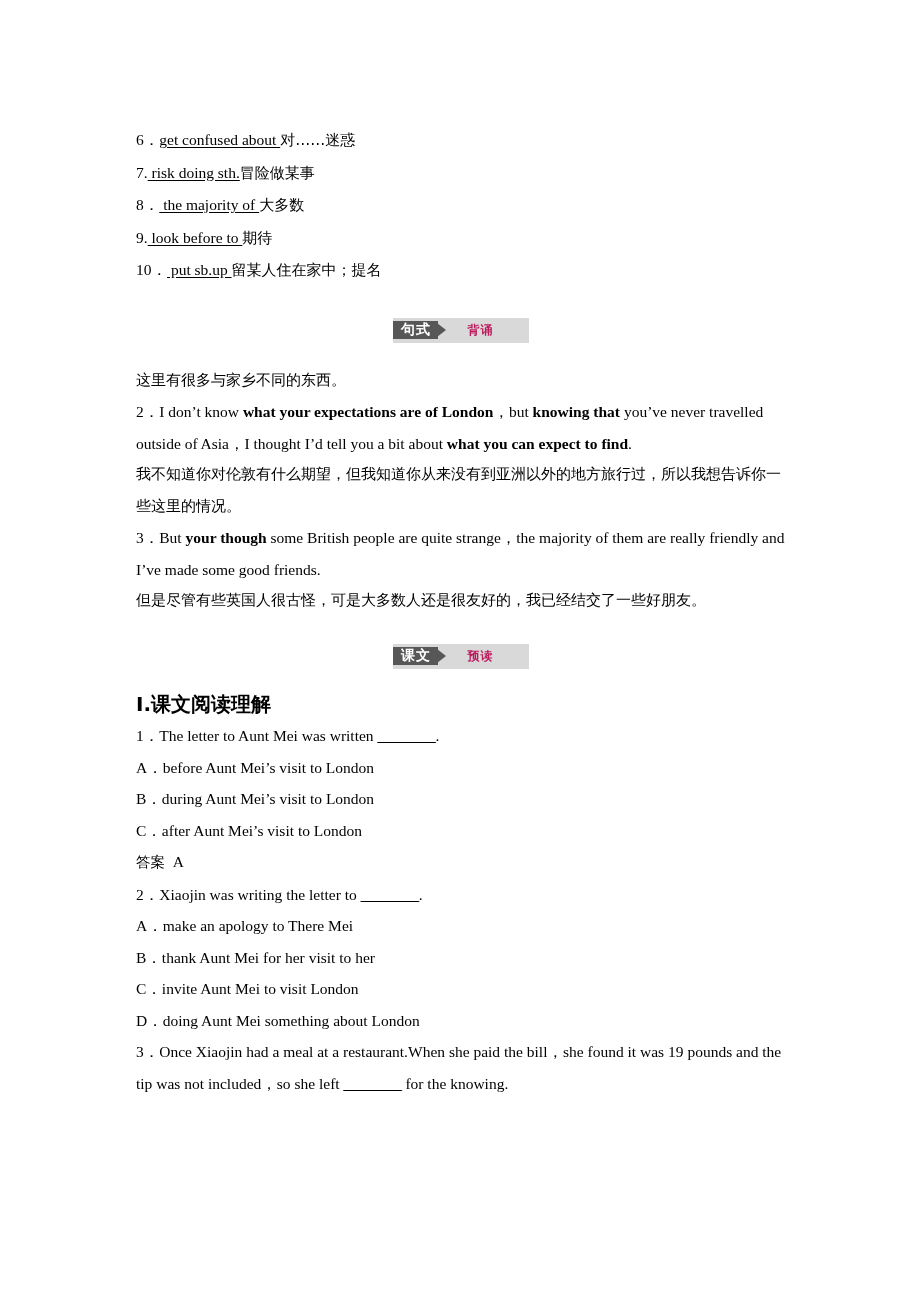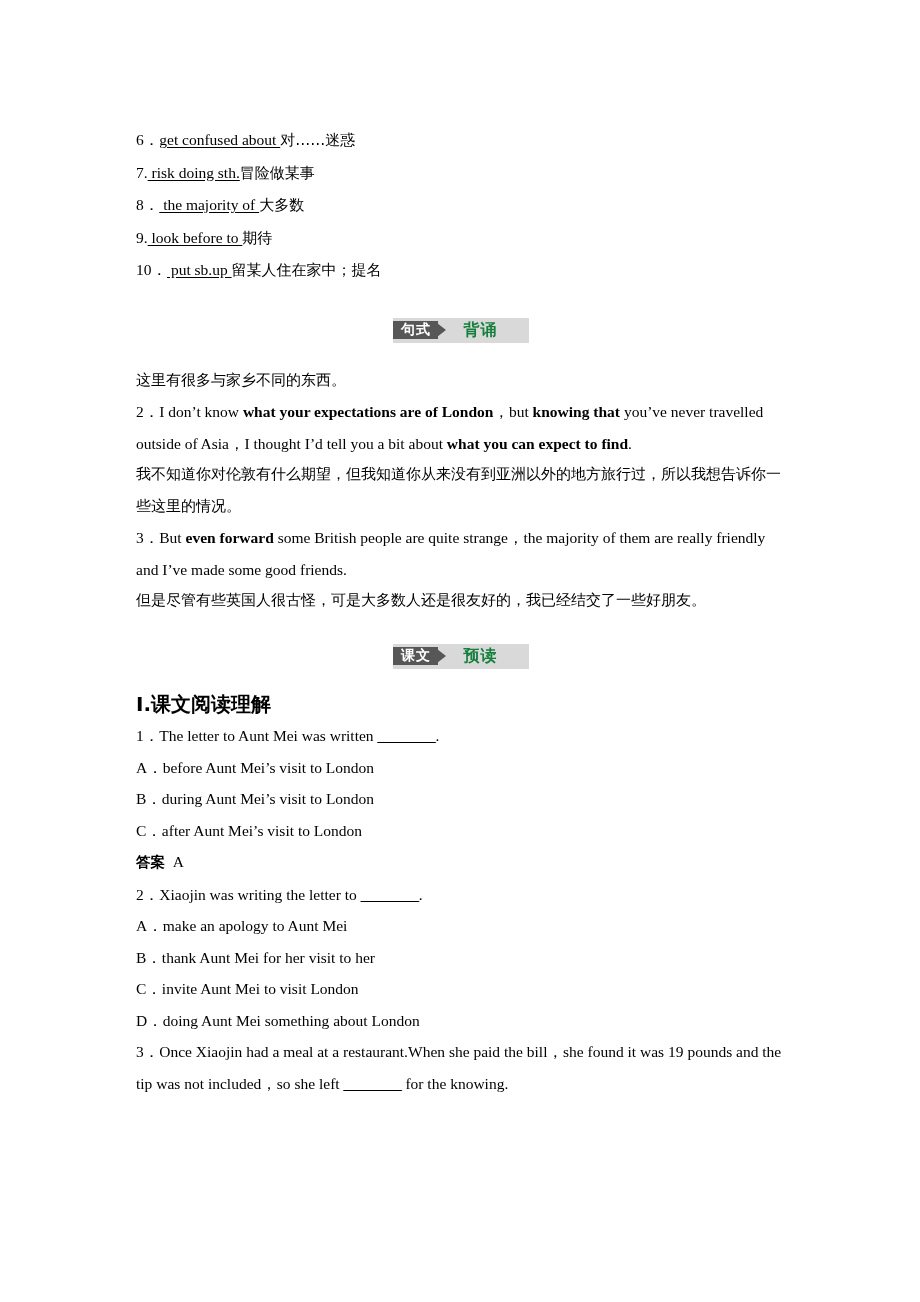--- a/index.html
+++ b/index.html
@@ -74,23 +74,23 @@
     border-top: 7px solid transparent;
     border-bottom: 7px solid transparent;
     border-left: 9px solid #575757;
     margin-left: -1px;
   }
   .badge-right {
     flex: 1;
     display: flex;
     align-items: center;
     justify-content: center;
-    color: #15803d;
-    font-family: "DejaVu Sans", "Liberation Sans", sans-serif;
-    font-size: 16px;
+    color: #be185d;
+    font-family: "DejaVu Sans", "Liberation Sans", sans-serif;
+    font-size: 12px;
     font-weight: bold;
     letter-spacing: 1px;
     padding-right: 14px;
   }
 
   
   .sent-en {
     font-size: 15.5px;
     line-height: 31.5px;
   }
@@ -107,21 +107,21 @@
     font-size: 20px;
     font-weight: bold;
     line-height: 31.5px;
   }
   .q-line { font-size: 15.5px; line-height: 31.5px; white-space: nowrap; }
   .opt-line { font-size: 15.5px; line-height: 31.5px; white-space: nowrap; }
   .ans-line { font-size: 15.5px; line-height: 31.5px; white-space: nowrap; }
   .ans-label {
     font-family: "DejaVu Sans", "Liberation Sans", sans-serif;
     font-size: 14.5px;
-    font-weight: bold;
+    font-weight: normal;
     text-align: right;
   }
   .blank {
     text-decoration: underline;
     letter-spacing: -0.5px;
   }
   .q-para { font-size: 15.5px; line-height: 31.5px; width: 650px; }
 
   .sp-badge-top { height: 31px; }
   .sp-after-badge { height: 22px; }
@@ -164,21 +164,21 @@
   <div class="sp-after-badge"></div>
 
   <div class="sent-cn wide">这里有很多与家乡不同的东西。</div>
 
   <div class="sent-en wide">
     <span>2．</span><span>I don’t know </span><span class="b">what your expectations are of London</span><span>，but </span><span class="b">knowing that</span><span> you’ve never travelled outside of Asia，I thought I’d tell you a bit about </span><span class="b">what you can expect to find</span><span>.</span>
   </div>
   <div class="sent-cn wide">我不知道你对伦敦有什么期望，但我知道你从来没有到亚洲以外的地方旅行过，所以我想告诉你一些这里的情况。</div>
 
   <div class="sent-en wide">
-    <span>3．</span><span>But </span><span class="b">even forward</span><span> some British people are quite strange，the majority of them are really friendly and I’ve made some good friends.</span>
+    <span>3．</span><span>But </span><span class="b">your though</span><span> some British people are quite strange，the majority of them are really friendly and I’ve made some good friends.</span>
   </div>
   <div class="sent-cn wide">但是尽管有些英国人很古怪，可是大多数人还是很友好的，我已经结交了一些好朋友。</div>
 
   <div class="sp-before-badge2"></div>
 
   <div class="badge-wrap">
     <div class="badge">
       <div class="badge-left">课文</div>
       <div class="badge-arrow"></div>
       <div class="badge-right">预读</div>
@@ -195,21 +195,21 @@
   <div class="opt-line">A．before Aunt Mei’s visit to London</div>
   <div class="opt-line">B．during Aunt Mei’s visit to London</div>
   <div class="opt-line">C．after Aunt Mei’s visit to London</div>
   <div class="ans-line">
     <span class="ans-label">答案</span><span>&nbsp;&nbsp;</span><span>A</span>
   </div>
 
   <div class="q-line">
     <span>2．</span><span>Xiaojin was writing the letter to </span><span class="blank">________</span><span>.</span>
   </div>
-  <div class="opt-line">A．make an apology to Aunt Mei</div>
+  <div class="opt-line">A．make an apology to There Mei</div>
   <div class="opt-line">B．thank Aunt Mei for her visit to her</div>
   <div class="opt-line">C．invite Aunt Mei to visit London</div>
   <div class="opt-line">D．doing Aunt Mei something about London</div>
 
   <div class="q-para">
     <span>3．</span><span>Once Xiaojin had a meal at a restaurant.When she paid the bill，she found it was 19 pounds and the tip was not included，so she left </span><span class="blank">________</span><span> for the knowing.</span>
   </div>
 
 </div>
 

